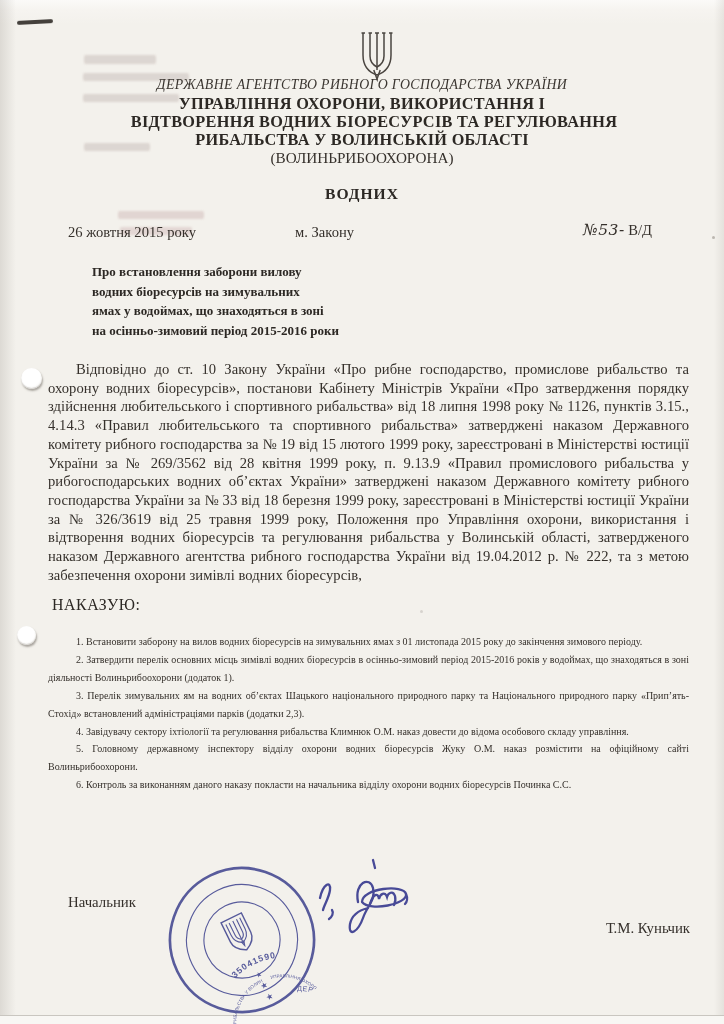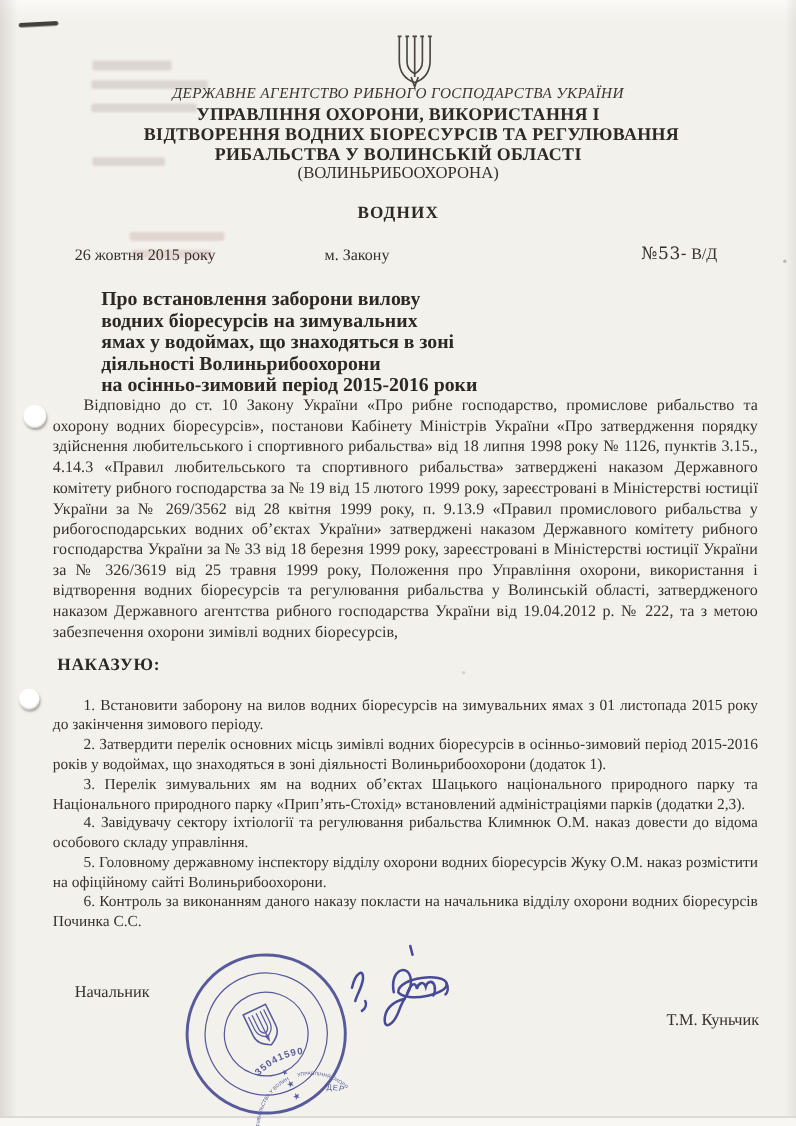--- a/index.html
+++ b/index.html
@@ -26,28 +26,28 @@
   .org2{top:112px;margin-left:24px;}
   .org3{top:130px;}
   .org-bold{font-weight:bold;font-size:16.3px;letter-spacing:.3px;color:#2c2824;}
   .org-short{top:149px;font-size:15.2px;text-align:center;}
   .doc-title{top:185px;font-weight:bold;font-size:15.6px;letter-spacing:1px;color:#2c2824;}
   
   .meta{font-size:14.6px;}
   .meta-date{left:68px;top:224px;}
   .meta-city{left:295px;top:224px;}
   .meta-number{left:583px;top:221px;}
-  .num-hand{font-family:"DejaVu Serif",serif;font-size:15.5px;letter-spacing:.5px;}
+  .num-hand{font-family:"DejaVu Serif",serif;font-style:italic;font-size:15.5px;letter-spacing:.5px;}
   
-  .subject{left:92px;top:262px;width:370px;font-weight:bold;font-size:18px;line-height:19.6px;color:#2c2824;}
+  .subject{left:92px;top:262px;width:370px;font-weight:bold;font-size:13px;line-height:19.6px;color:#2c2824;}
   
   .preamble{left:48px;top:360px;width:641px;font-size:14.6px;line-height:18.7px;
     text-align:justify;text-indent:28px;letter-spacing:.05px;}
-  .decree-head{left:52px;top:596px;font-weight:bold;font-size:15.8px;letter-spacing:.6px;color:#2c2824;}
-  .items{left:48px;top:633px;width:641px;font-size:14px;line-height:17.9px;font-family:Liberation Serif, serif;}
+  .decree-head{left:52px;top:596px;font-weight:normal;font-size:15.8px;letter-spacing:.6px;color:#2c2824;}
+  .items{left:48px;top:633px;width:641px;font-size:10px;line-height:17.9px;font-family:Liberation Serif, serif;}
   .items p{margin:0;text-align:justify;text-indent:28px;}
   
   .sig-label{left:68px;top:894px;font-size:14.8px;}
   .sig-name{left:606px;top:894px;font-size:14.8px;margin-top:26px;}
   .stamp{left:166px;top:864px;mix-blend-mode:multiply;opacity:.9;transform:rotate(-26deg);}
   .sign-ink{left:310px;top:856px;mix-blend-mode:multiply;}
 </style>
 </head>
 <body>
 
@@ -84,21 +84,20 @@
   <div class="abs center-line doc-title">ВОДНИХ</div>
 
   <div class="abs meta meta-date">26 жовтня 2015 року</div>
   <div class="abs meta meta-city">м. Закону</div>
   <div class="abs meta meta-number"><span class="num-hand">№53-</span> <span>В/Д</span></div>
 
   <div class="abs subject">
     <div>Про встановлення заборони вилову</div>
     <div>водних біоресурсів  на зимувальних</div>
     <div>ямах у водоймах, що знаходяться в зоні</div>
-    <div>діяльності Волиньрибоохорони</div>
     <div>на осінньо-зимовий період 2015-2016 роки</div>
   </div>
 
   <div class="abs preamble">Відповідно до ст. 10 Закону України «Про рибне господарство, промислове рибальство та охорону водних біоресурсів», постанови Кабінету Міністрів України «Про затвердження порядку здійснення любительського і спортивного рибальства» від 18 липня 1998 року № 1126, пунктів 3.15., 4.14.3 «Правил любительського та спортивного рибальства» затверджені наказом Державного комітету рибного господарства за № 19 від 15 лютого 1999 року, зареєстровані в Міністерстві юстиції України за № 269/3562 від 28 квітня 1999 року, п. 9.13.9 «Правил промислового рибальства у рибогосподарських водних об’єктах України» затверджені наказом Державного комітету рибного господарства України за № 33 від 18 березня 1999 року, зареєстровані в Міністерстві юстиції України за № 326/3619 від 25 травня 1999 року, Положення про Управління охорони, використання і відтворення водних біоресурсів та регулювання рибальства у Волинській області, затвердженого наказом Державного агентства рибного господарства України від 19.04.2012 р. № 222, та з метою забезпечення охорони зимівлі водних біоресурсів,</div>
 
   <div class="abs decree-head">НАКАЗУЮ:</div>
   <div class="abs items">
     <p>1. Встановити заборону на вилов водних біоресурсів на зимувальних ямах з 01 листопада 2015 року до закінчення зимового періоду.</p>
     <p>2. Затвердити перелік основних місць зимівлі водних біоресурсів в осінньо-зимовий період 2015-2016 років у водоймах, що знаходяться в зоні діяльності Волиньрибоохорони (додаток 1).</p>
     <p>3. Перелік зимувальних ям на водних об’єктах Шацького національного природного парку та Національного природного парку «Прип’ять-Стохід» встановлений адміністраціями парків (додатки 2,3).</p>

